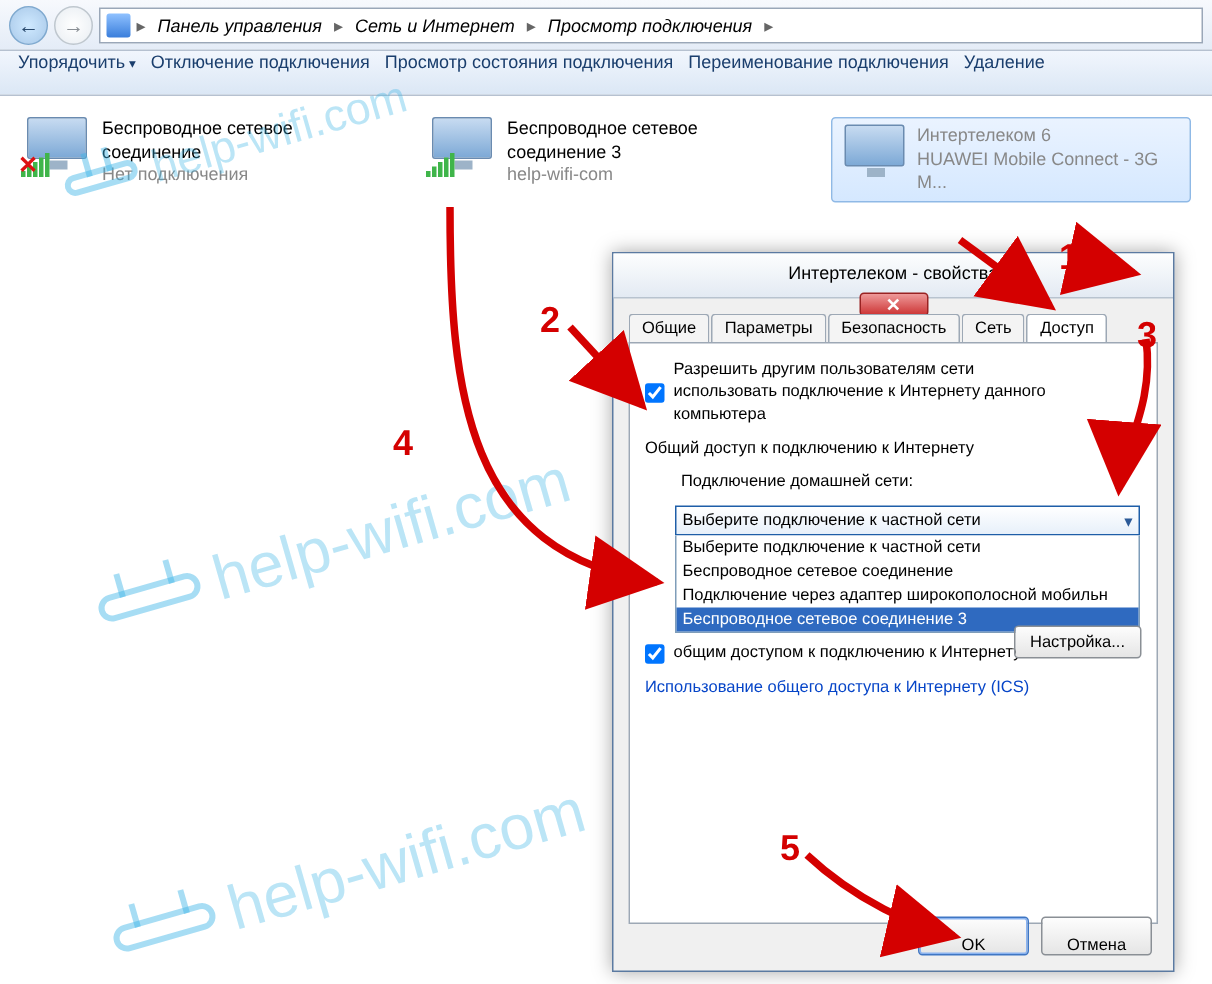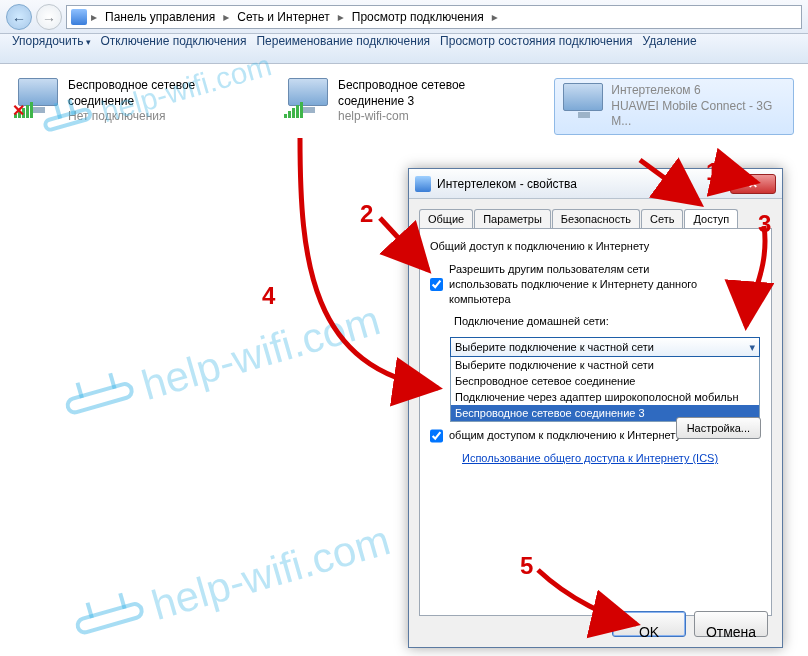--- a/index.html
+++ b/index.html
@@ -4,21 +4,21 @@
 <style>
   * { box-sizing: border-box; margin: 0; padding: 0; font-family: "Segoe UI", Tahoma, sans-serif; }
   body { width: 808px; height: 656px; background: #fff; overflow: hidden; position: relative; font-size: 12px; color: #000; }
 
   
   .addrbar { height: 34px; background: linear-gradient(#f7f9fd,#e4ecf7); border-bottom: 1px solid #b6c1d0; display: flex; align-items: center; padding: 0 6px; gap: 4px; }
   .nav-btn { width: 26px; height: 26px; border-radius: 50%; background: radial-gradient(#cfe9ff,#a8c8e8); border: 1px solid #7fa9cf; display: flex; align-items: center; justify-content: center; color: #2b4b6f; font-size: 14px; cursor: pointer; }
   .nav-btn.fwd { background: radial-gradient(#fff,#e8edf2); border-color:#bfc7ce; color:#8a8f95; }
   .crumbbox { flex: 1; height: 24px; background: #fff; border: 1px solid #9aa7b8; display: flex; align-items: center; padding: 0 4px; gap: 2px; }
   .crumb-ico { width: 16px; height: 16px; background: linear-gradient(#8fc1ff,#3a7edb); border-radius: 2px; }
-  .crumb { padding: 0 4px; color: #000; cursor: pointer; }
+  .crumb { padding: 0 4px; color: #000; cursor: pointer; font-style: italic; }
   .crumb-sep { color: #666; padding: 0 2px; }
 
   
   .toolbar { height: 30px; background: linear-gradient(#f1f6fd,#dbe7f5); border-bottom: 1px solid #b6c1d0; display: flex; align-items: flex-start; gap: 10px; padding: 0 12px; color: #1a3e6d; }
   .toolbar span { cursor: pointer; }
   .toolbar .drop::after { content: " ▾"; font-size: 9px; }
 
   
   .content { position: absolute; top: 64px; left: 0; right: 0; bottom: 0; background: #fff; padding: 14px; }
   .conn-row { display: flex; gap: 30px; }
@@ -30,46 +30,46 @@
   .bars i { display:block; width:3px; background:#3fb54a; }
   .bars i:nth-child(1){height:4px} .bars i:nth-child(2){height:7px} .bars i:nth-child(3){height:10px} .bars i:nth-child(4){height:13px} .bars i:nth-child(5){height:16px}
   .redx { position:absolute; left:-2px; bottom:-2px; color:#d11; font-weight:bold; font-size:16px; }
   .conn .txt { line-height: 1.3; color:#444; }
   .conn .txt .l1 { color:#000; }
   .conn .txt .l3 { color:#888; }
   .conn.sel { background: linear-gradient(#eaf3ff,#d5e8ff); border:1px solid #8fb9e6; border-radius:3px; padding:4px; }
 
   
   .dlg { position: absolute; left: 408px; top: 168px; width: 375px; height: 480px; border: 1px solid #5b7aa1; background: #f0f0f0; box-shadow: 0 0 12px rgba(0,0,0,0.35); }
-  .dlg-title { height: 30px; background: linear-gradient(#fdfefe,#e3eaf3); display:flex; align-items:center; padding:0 6px; gap:6px; border-bottom:1px solid #b8c3cf; }
+  .dlg-title { height: 30px; background: linear-gradient(#fdfefe,#e3eaf3); display:flex; align-items:center; padding:0 6px; gap:6px; border-bottom:1px solid #b8c3cf;flex-direction:column; }
   .dlg-title .ico { width:16px; height:16px; background: linear-gradient(#9fd0ff,#3b7ed6); border-radius:2px; }
   .dlg-title .t { flex:1; }
   .dlg-close { width: 46px; height:20px; background: linear-gradient(#e99,#c33); border:1px solid #922; border-radius:3px; display:flex; align-items:center; justify-content:center; color:#fff; font-weight:bold; cursor:pointer; }
 
   .tabs { display:flex; gap:1px; padding:10px 10px 0 10px; }
   .tab { background:#fff; border:1px solid #9da8b5; border-bottom:none; padding:3px 8px; border-radius:3px 3px 0 0; font-size:11px; cursor:pointer; background:#f4f4f4; }
   .tab.active { background:#fff; position:relative; z-index:2; }
   .dlg-body { margin:0 10px 10px 10px; background:#fff; border:1px solid #9da8b5; padding:10px; height:388px; position:relative; font-size:11px; }
   .row { margin-bottom:8px; line-height:1.35; }
   .chk { display:flex; gap:6px; }
   .chk input { margin-top:1px; }
   .sub { margin-left:24px; color:#000; }
 
   .combo { margin-left:20px; width:310px; height:20px; border:1px solid #1e5ea8; background: linear-gradient(#fff,#e7f0fa); display:flex; align-items:center; padding:0 4px; justify-content:space-between; cursor:pointer; }
   .combo .arrow { color:#2c5a98; }
   .droplist { margin-left:20px; width:310px; border:1px solid #7f9db9; border-top:none; background:#fff; }
   .opt { padding:2px 4px; cursor:pointer; }
   .opt.sel { background:#2f6ac0; color:#fff; }
 
-  .link { color:#0645c8; text-decoration:underline; cursor:pointer; display:inline-block;margin-left:32px; }
+  .link { color:#0645c8; cursor:pointer; display:inline-block; }
 
   .setbtn { position:absolute; right:10px; top:188px; height:22px; padding:0 10px; border:1px solid #8a8f95; background:linear-gradient(#fdfdfd,#e5e5e5); border-radius:3px; cursor:pointer; font-size:11px; }
 
   .btnbar { position:absolute; bottom:10px; right:14px; display:flex; gap:8px; }
-  .btn { height:22px; min-width:74px; padding:12px 10px; border:1px solid #8a8f95; background:linear-gradient(#fdfdfd,#e5e5e5); border-radius:3px; cursor:pointer; font-size:14px; }
+  .btn { height:22px; min-width:74px; padding:12px 10px; border:1px solid #8a8f95; background:linear-gradient(#fdfdfd,#e5e5e5); border-radius:3px; cursor:pointer; font-size:11px; }
   .btn.primary { border-color:#3f76c3; box-shadow:0 0 0 1px #8ab3f0 inset; }
 
   
   .num { position:absolute; color:#d40000; font-weight:bold; font-size:24px; }
   svg.ann { position:absolute; top:0; left:0; width:808px; height:656px; pointer-events:none; }
   svg.ann line, svg.ann path { stroke:#d40000; stroke-width:5; fill:none; }
   svg.ann polygon { fill:#d40000; }
 
   
   .wm { position:absolute; color:rgba(60,180,230,0.35); font-size:42px; font-weight:500; transform:rotate(-16deg); pointer-events:none; white-space:nowrap; }
@@ -91,22 +91,22 @@
     <span class="crumb">Сеть и Интернет</span>
     <span class="crumb-sep">▸</span>
     <span class="crumb">Просмотр подключения</span>
     <span class="crumb-sep">▸</span>
   </div>
 </div>
 
 <div class="toolbar">
   <span class="drop">Упорядочить</span>
   <span>Отключение подключения</span>
+  <span>Просмотр состояния подключения</span>
   <span>Переименование подключения</span>
-  <span>Просмотр состояния подключения</span>
   <span>Удаление</span>
 </div>
 
 <div class="content">
   <div class="conn-row">
     <div class="conn">
       <div class="thumb">
         <div class="monitor"></div>
         <div class="bars">
             <i></i>
@@ -161,30 +161,30 @@
     <div class="dlg-close">✕</div>
   </div>
   <div class="tabs">
     <div class="tab">Общие</div>
     <div class="tab">Параметры</div>
     <div class="tab">Безопасность</div>
     <div class="tab">Сеть</div>
     <div class="tab active">Доступ</div>
   </div>
   <div class="dlg-body">
-    <div class="row">Общий доступ к подключению к Интернету</div>
-
     <div class="row chk">
       <input type="checkbox" checked="" style="">
       <div>
         <div>Разрешить другим пользователям сети</div>
         <div>использовать подключение к Интернету данного</div>
         <div>компьютера</div>
       </div>
     </div>
+
+    <div class="row">Общий доступ к подключению к Интернету</div>
 
     <div class="row sub">Подключение домашней сети:</div>
 
     <div class="combo">
       <span>Выберите подключение к частной сети</span>
       <span class="arrow">▾</span>
     </div>
     <div class="droplist">
       <div class="opt">Выберите подключение к частной сети</div>
       <div class="opt">Беспроводное сетевое соединение</div>

